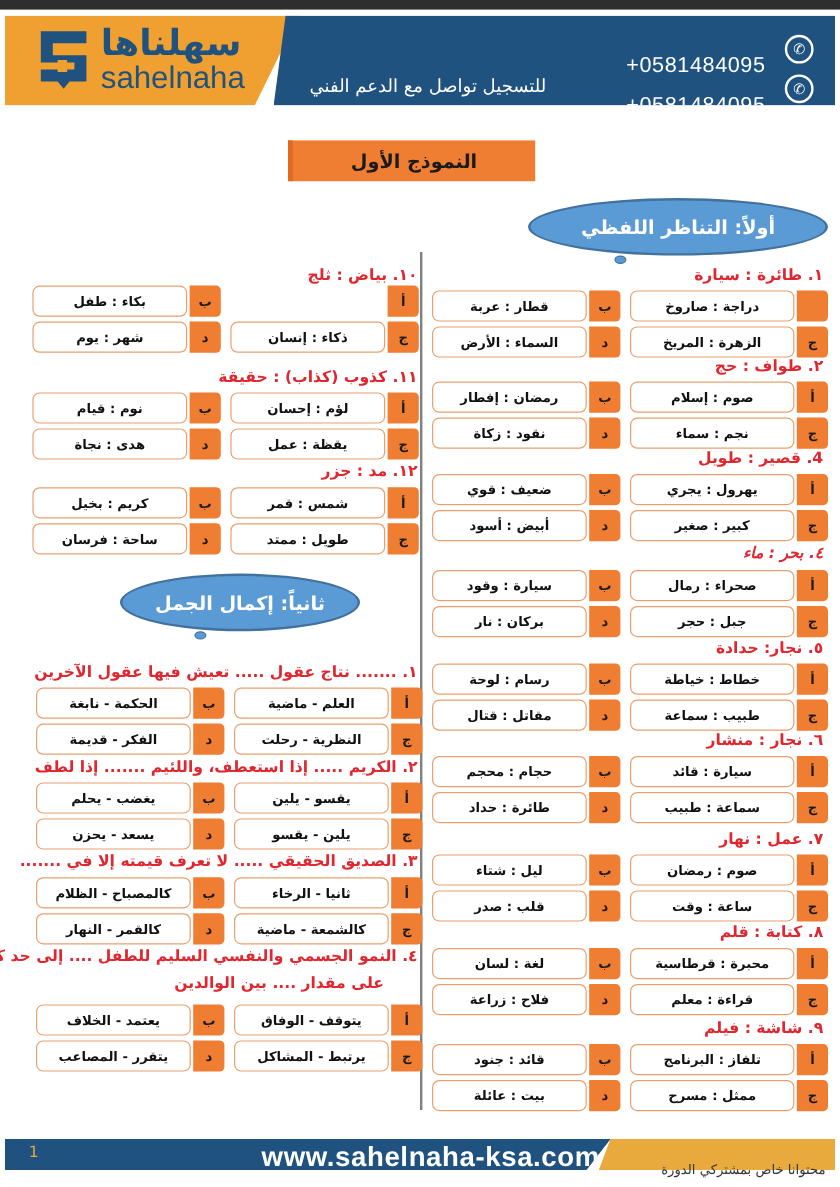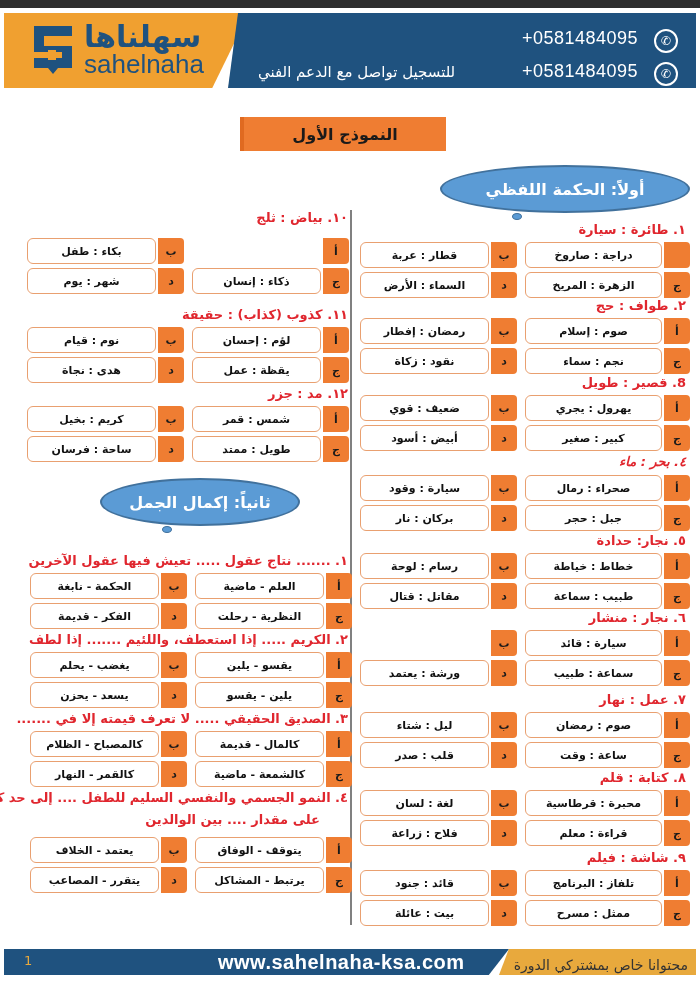--- a/index.html
+++ b/index.html
@@ -8,21 +8,21 @@
 
   .topbar { position: absolute; left: 0; top: 0; width: 700px; height: 8px; background: #2e2e2e; }
   .header { position: absolute; left: 4px; top: 13px; width: 692px; height: 75px; }
   .hdr-orange { position: absolute; left: 0; top: 0; width: 245px; height: 75px; background: #f0a030;
     clip-path: polygon(0 0, 100% 0, 85% 100%, 0 100%); border-bottom-right-radius: 20px; }
   .hdr-blue { position: absolute; left: 224px; top: 0; width: 468px; height: 75px; background: #1f527f;
     clip-path: polygon(10px 0, 100% 0, 100% 100%, 0 100%); }
   .logo-mark { position: absolute; left: 26px; top: 9px; width: 46px; height: 56px; }
   .logo-ar { position: absolute; left: 80px; top: 6px; font-size: 30px; font-weight: bold; color: #1f527f; direction: rtl; letter-spacing: 1px; }
   .logo-en { position: absolute; left: 80px; top: 36px; font-size: 26px; color: #1f527f; font-family: "Liberation Sans", sans-serif; }
-  .phone { position: absolute; right: 58px; color: #fff; font-size: 18px; font-family: "Liberation Sans", sans-serif; letter-spacing: 0.5px; }
+  .phone { position: absolute; right: 58px; color: #fff; font-size: 18px; font-family: "Liberation Sans", sans-serif; letter-spacing: 0.5px; margin-top: 16px; }
   .phone.p1 { top: 15px; } .phone.p2 { top: 48px; }
   .phone-icon { position: absolute; right: 18px; width: 24px; height: 24px; border: 2px solid #fff; border-radius: 50%; color: #fff; font-size: 12px; display: flex; align-items: center; justify-content: center; }
   .phone-icon.i1 { top: 16px; } .phone-icon.i2 { top: 49px; }
   .support { position: absolute; left: 254px; top: 50px; color: #fff; font-size: 15px; direction: rtl; }
 
   .title-box { position: absolute; left: 240px; top: 117px; width: 206px; height: 34px; background: #ef7d32; border-left: 4px solid #e06a20;
     color: #1a1a1a; font-weight: bold; font-size: 16px; display: flex; align-items: center; justify-content: center; direction: rtl; }
 
   .cloud { position: absolute; background: #5b9bd5; color: #fff; font-weight: bold; display: flex; align-items: center; justify-content: center; direction: rtl;
     border-radius: 50%; border: 2px solid #41719c; }
@@ -33,23 +33,23 @@
   .divider { position: absolute; left: 350px; top: 210px; width: 2px; height: 715px; background: #808080; }
 
   .q-title { position: absolute; color: #e0262e; font-weight: bold; font-size: 13px; direction: rtl; text-align: right; white-space: nowrap; }
   .opt { position: absolute; height: 26px; display: flex; direction: rtl; }
   .opt .letter { width: 26px; height: 26px; background: #ef7d32; color: #1a1a1a; font-size: 11px; font-weight: bold; display: flex; align-items: center; justify-content: center; border-radius: 0 4px 4px 0; }
   .opt .text { flex: 1; height: 26px; border: 1.5px solid #e9a070; border-radius: 6px; background: #fff; color: #111; font-size: 11px; font-weight: bold; display: flex; align-items: center; justify-content: center; margin-right: 2px; }
 
   .footer { position: absolute; left: 4px; top: 949px; width: 692px; height: 26px; }
   .ft-blue { position: absolute; left: 0; top: 0; width: 505px; height: 26px; background: #1f527f; clip-path: polygon(0 0, 100% 0, 96% 100%, 0 100%); }
   .ft-orange { position: absolute; left: 495px; top: 0; width: 197px; height: 26px; background: #e8a93d; clip-path: polygon(5% 0, 100% 0, 100% 100%, 0 100%); }
-  .ft-url { position: absolute; left: 214px; top: 2px; color: #fff; font-size: 20px; font-weight: bold; font-family: "Liberation Sans", sans-serif; letter-spacing: 0.5px; }
+  .ft-url { position: absolute; left: 214px; top: 2px; color: #fff; font-size: 23px; font-weight: bold; font-family: "Liberation Sans", sans-serif; letter-spacing: 0.5px; }
   .ft-page { position: absolute; left: 20px; top: 4px; color: #e8a93d; font-size: 13px; }
-  .ft-note { position: absolute; right: 8px; top: 8px; color: #333; font-size: 14px; direction: rtl; }
+  .ft-note { position: absolute; right: 8px; top: 19px; color: #333; font-size: 11px; direction: rtl; }
 </style>
 </head>
 <body>
 
 <div class="topbar"></div>
 
 <div class="header">
   <div class="hdr-orange"></div>
   <div class="hdr-blue"></div>
   <svg class="logo-mark" viewBox="0 0 46 56">
@@ -60,21 +60,21 @@
   <div class="logo-en">sahelnaha</div>
   <div class="support">للتسجيل تواصل مع الدعم الفني</div>
   <div class="phone p1">+0581484095</div>
   <div class="phone p2">+0581484095</div>
   <div class="phone-icon i1">✆</div>
   <div class="phone-icon i2">✆</div>
 </div>
 
 <div class="title-box">النموذج الأول</div>
 
-<div class="cloud c1">أولاً: الحكمة اللفظي</div>
+<div class="cloud c1">أولاً: التناظر اللفظي</div>
 <div class="cloud-tail" style="left:512px;top:213px;"></div>
 <div class="cloud c2">ثانياً: إكمال الجمل</div>
 <div class="cloud-tail" style="left:162px;top:526px;"></div>
 
 <div class="divider"></div>
 
 <div id="questions">
     <div class="q-title" style="right: 14px; top: 222px;">١. طائرة : سيارة</div>
     <div class="opt" style="left: 525px; width: 165px; top: 242px;">
       <span class="letter"></span>
@@ -102,21 +102,21 @@
       <span class="text">رمضان : إفطار</span>
     </div>
     <div class="opt" style="left: 525px; width: 165px; top: 348px;">
       <span class="letter">ج</span>
       <span class="text">نجم : سماء</span>
     </div>
     <div class="opt" style="left: 360px; width: 157px; top: 348px;">
       <span class="letter">د</span>
       <span class="text">نقود : زكاة</span>
     </div>
-    <div class="q-title" style="right: 14px; top: 375px;">8. قصير : طويل</div>
+    <div class="q-title" style="right: 14px; top: 375px;">4. قصير : طويل</div>
     <div class="opt" style="left: 525px; width: 165px; top: 395px;">
       <span class="letter">أ</span>
       <span class="text">يهرول : يجري</span>
     </div>
     <div class="opt" style="left: 360px; width: 157px; top: 395px;">
       <span class="letter">ب</span>
       <span class="text">ضعيف : قوي</span>
     </div>
     <div class="opt" style="left: 525px; width: 165px; top: 425px;">
       <span class="letter">ج</span>
@@ -160,28 +160,29 @@
       <span class="letter">د</span>
       <span class="text">مقاتل : قتال</span>
     </div>
     <div class="q-title" style="right: 14px; top: 610px;">٦. نجار : منشار</div>
     <div class="opt" style="left: 525px; width: 165px; top: 630px;">
       <span class="letter">أ</span>
       <span class="text">سيارة : قائد</span>
     </div>
     <div class="opt" style="left: 360px; width: 157px; top: 630px;">
       <span class="letter">ب</span>
+      <span class="text">حجام : محجم</span>
     </div>
     <div class="opt" style="left: 525px; width: 165px; top: 660px;">
       <span class="letter">ج</span>
       <span class="text">سماعة : طبيب</span>
     </div>
     <div class="opt" style="left: 360px; width: 157px; top: 660px;">
       <span class="letter">د</span>
-      <span class="text">ورشة : يعتمد</span>
+      <span class="text">طائرة : حداد</span>
     </div>
     <div class="q-title" style="right: 14px; top: 692px;">٧. عمل : نهار</div>
     <div class="opt" style="left: 525px; width: 165px; top: 712px;">
       <span class="letter">أ</span>
       <span class="text">صوم : رمضان</span>
     </div>
     <div class="opt" style="left: 360px; width: 157px; top: 712px;">
       <span class="letter">ب</span>
       <span class="text">ليل : شتاء</span>
     </div>
@@ -220,21 +221,21 @@
       <span class="text">قائد : جنود</span>
     </div>
     <div class="opt" style="left: 525px; width: 165px; top: 900px;">
       <span class="letter">ج</span>
       <span class="text">ممثل : مسرح</span>
     </div>
     <div class="opt" style="left: 360px; width: 157px; top: 900px;">
       <span class="letter">د</span>
       <span class="text">بيت : عائلة</span>
     </div>
-    <div class="q-title" style="right: 352px; top: 210px;">١٠. بياض : ثلج</div>
+    <div class="q-title" style="right: 352px; top: 222px;">١٠. بياض : ثلج</div>
     <div class="opt" style="left: 192px; width: 157px; top: 238px;">
       <span class="letter">أ</span>
     </div>
     <div class="opt" style="left: 27px; width: 157px; top: 238px;">
       <span class="letter">ب</span>
       <span class="text">بكاء : طفل</span>
     </div>
     <div class="opt" style="left: 192px; width: 157px; top: 268px;">
       <span class="letter">ج</span>
       <span class="text">ذكاء : إنسان</span>
@@ -307,21 +308,21 @@
       <span class="letter">ج</span>
       <span class="text">يلين - يقسو</span>
     </div>
     <div class="opt" style="left: 30px; width: 157px; top: 682px;">
       <span class="letter">د</span>
       <span class="text">يسعد - يحزن</span>
     </div>
     <div class="q-title" style="right: 352px; top: 711px;">٣. الصديق الحقيقي ..... لا تعرف قيمته إلا في .......</div>
     <div class="opt" style="left: 195px; width: 157px; top: 731px;">
       <span class="letter">أ</span>
-      <span class="text">كالمال - قديمة</span>
+      <span class="text">ثانيا - الرخاء</span>
     </div>
     <div class="opt" style="left: 30px; width: 157px; top: 731px;">
       <span class="letter">ب</span>
       <span class="text">كالمصباح - الظلام</span>
     </div>
     <div class="opt" style="left: 195px; width: 157px; top: 761px;">
       <span class="letter">ج</span>
       <span class="text">كالشمعة - ماضية</span>
     </div>
     <div class="opt" style="left: 30px; width: 157px; top: 761px;">

